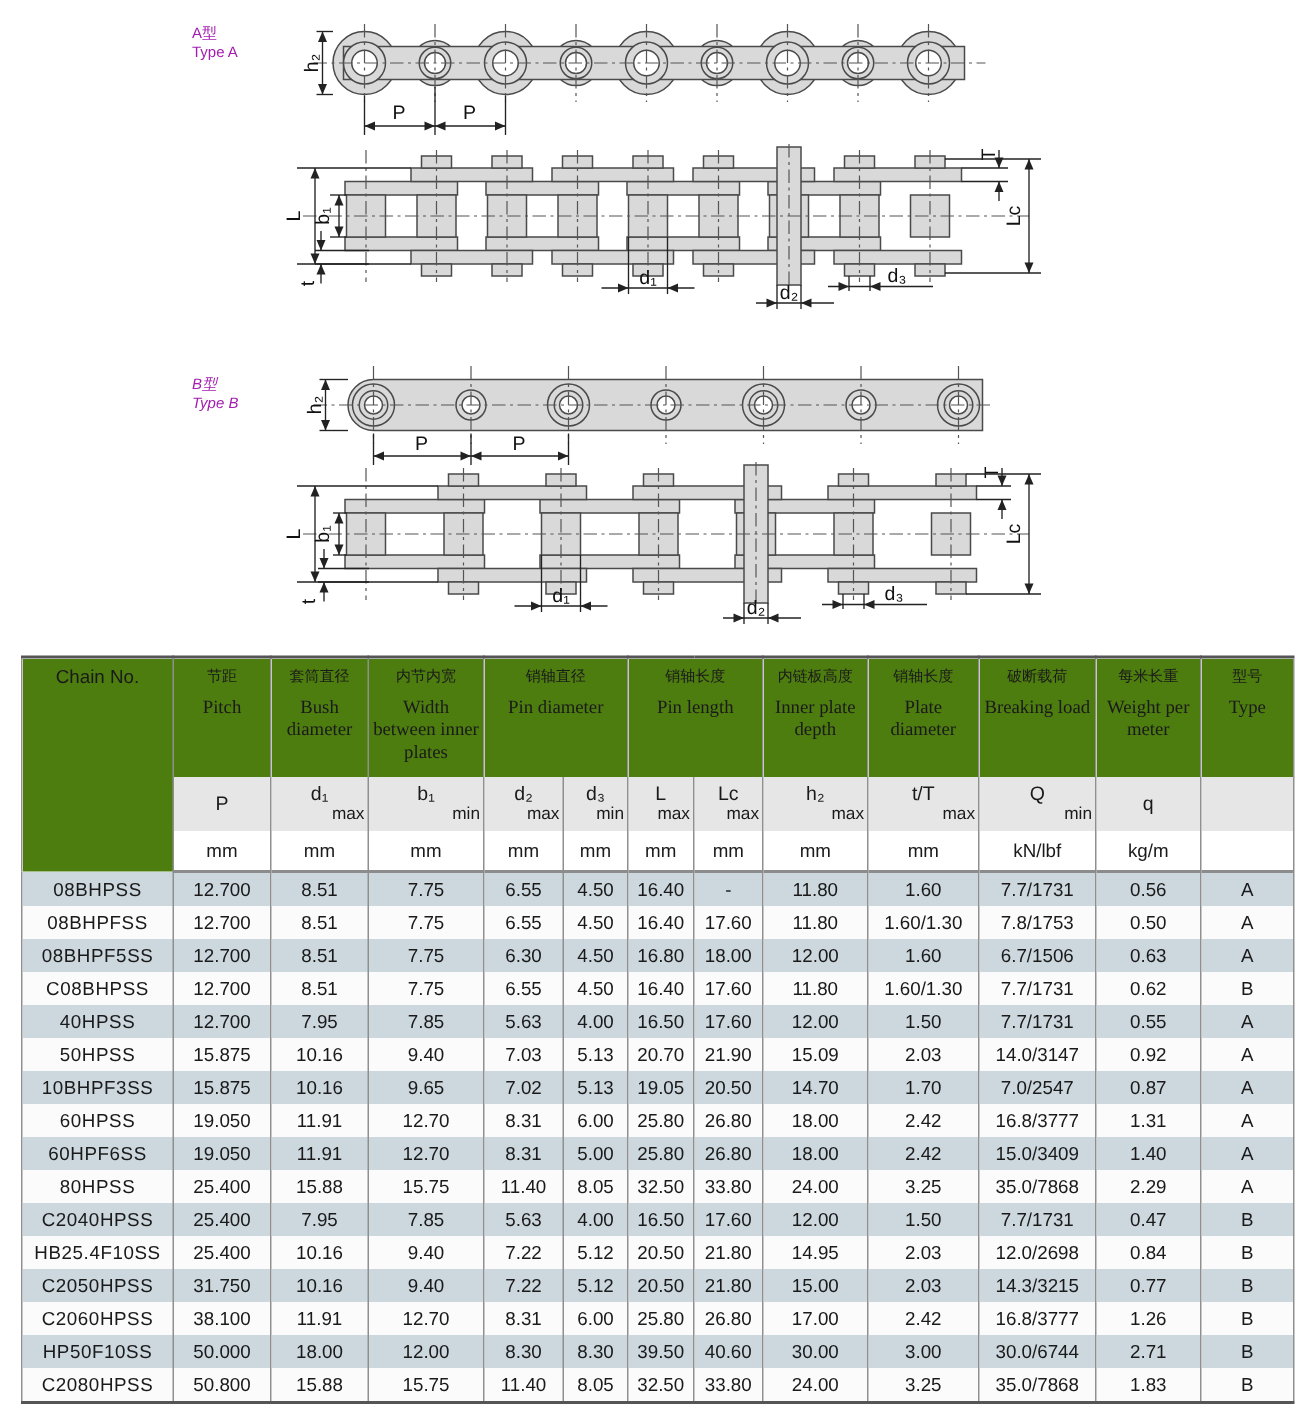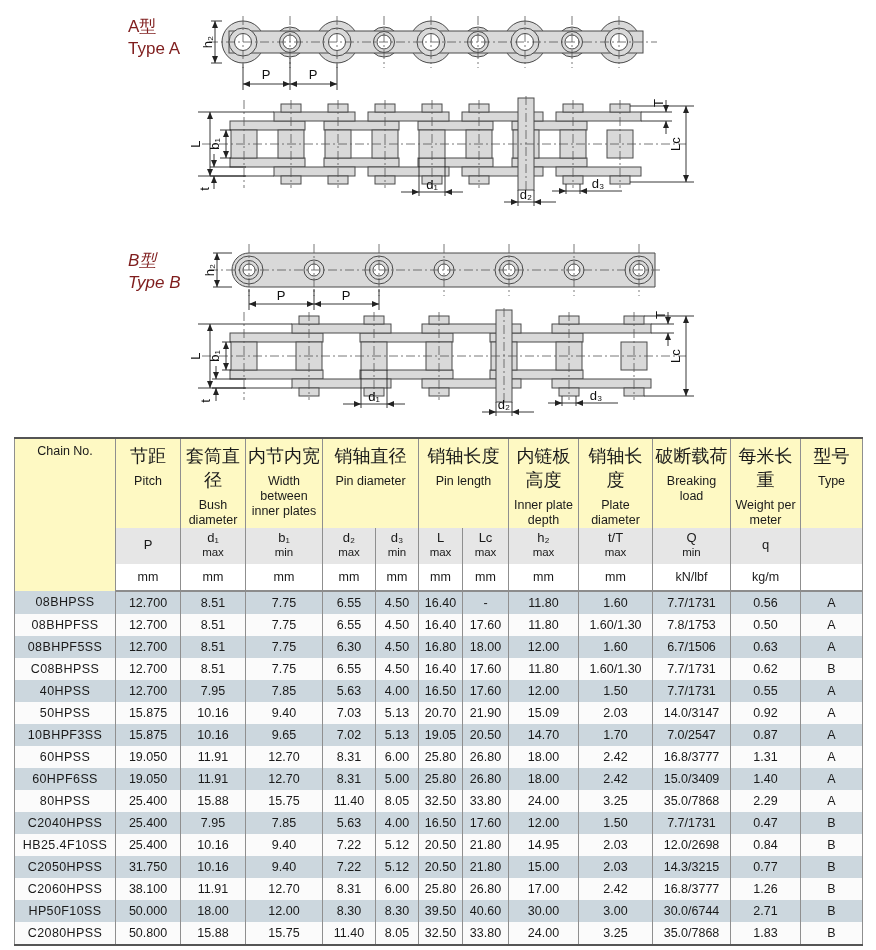--- a/index.html
+++ b/index.html
@@ -1,39 +1,39 @@
 <!DOCTYPE html>
 <html><head>
 <meta charset="utf-8">
 <style>
   html,body{margin:0;padding:0;background:#fff;}
   .canvas{position:relative;width:876px;height:950px;background:#fff;overflow:hidden;
           font-family:"Liberation Sans","DejaVu Sans",sans-serif;color:#1a1a1a;}
-  .type-label{position:absolute;font-size:17px;line-height:1.3;color:#7f1d1d;white-space:pre-line;}
+  .type-label{position:absolute;font-size:10px;line-height:1.3;color:#a21caf;white-space:pre-line;}
   svg{position:absolute;overflow:visible;}
   svg .plate{fill:#d9d9d9;stroke:#4a4a4a;stroke-width:1;}
   svg .hole{fill:#ffffff;stroke:#4a4a4a;stroke-width:1;}
   svg .cl{stroke:#555;stroke-width:.8;fill:none;stroke-dasharray:9 3 2 3;}
   svg .dim{stroke:#222;stroke-width:.9;fill:none;}
   svg .ah{fill:#222;stroke:none;}
   svg text{font-size:13px;fill:#111;font-family:"Liberation Sans","DejaVu Sans",sans-serif;}
   
   .spec-table-wrap{position:absolute;left:14px;top:437px;width:848px;}
   table.spec{border-collapse:collapse;table-layout:fixed;width:848px;
              border-top:2px solid #555;border-bottom:2px solid #555;
              border-left:1px solid #b0b0b0;border-right:1px solid #b0b0b0;}
   table.spec th,table.spec td{border-left:1px solid #8f8f8f;border-right:1px solid #8f8f8f;
              text-align:center;vertical-align:middle;padding:0 2px;font-weight:normal;
              font-size:12.5px;color:#1a1a1a;overflow:hidden;}
-  thead tr.grp th{height:74px;vertical-align:top;padding-top:5px;background:#fef9c3;}
-  thead tr.grp .cn{font-size:18px;margin-bottom:6px;}
-  thead tr.grp .en{font-size:12.5px;line-height:1.18;}
+  thead tr.grp th{height:74px;vertical-align:top;padding-top:5px;background:#4d7c0f;}
+  thead tr.grp .cn{font-size:10px;margin-bottom:6px;}
+  thead tr.grp .en{font-size:12.5px;line-height:1.18;font-family:Liberation Serif, serif;}
   thead tr.sym td{height:36px;background:#e6e6e6;}
   thead tr.sym .s{display:block;font-size:13px;line-height:1.15;}
-  thead tr.sym .sub{display:block;font-size:11.5px;line-height:1.15;}
+  thead tr.sym .sub{display:block;font-size:11.5px;line-height:1.15;text-align:right;}
   thead tr.unit td{height:26px;background:#fff;border-bottom:2px solid #8c8c8c;margin-top:28px;}
   th.chain-no{background:#fff;font-size:13px;}
   tbody td{height:22px;background:#fbfbfb;}
   tbody tr.shaded td{background:#ccd7de;}
   tbody td.c-no{letter-spacing:.4px;}
 </style>
 </head>
 <body>
 
 <div class="canvas">

